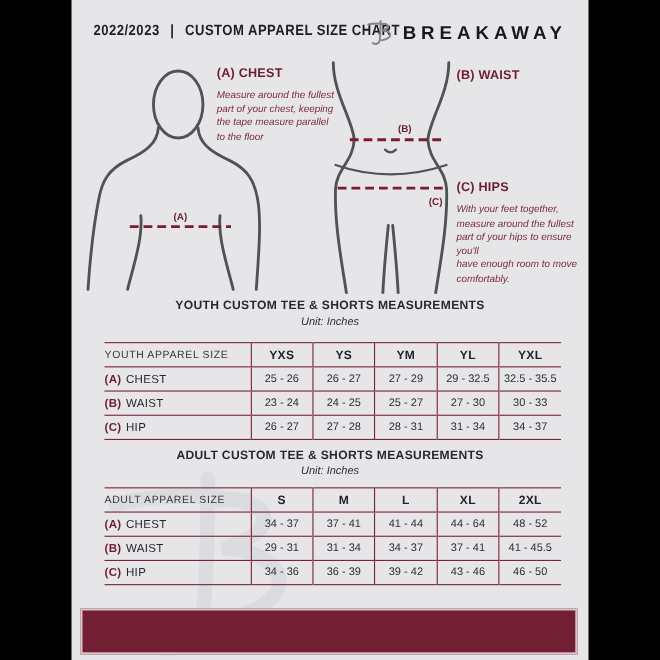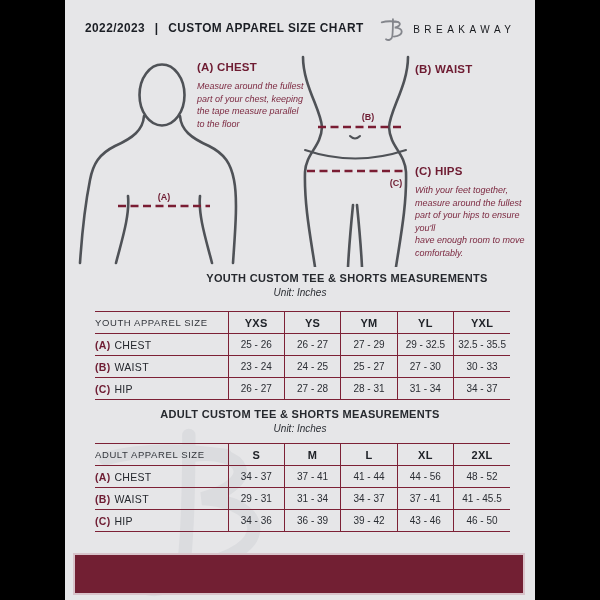--- a/index.html
+++ b/index.html
@@ -6,21 +6,21 @@
   body{width:600px;height:600px;overflow:hidden;background:#000;
        font-family:"Liberation Sans", sans-serif;}
   .canvas{position:relative;width:600px;height:600px;background:#000;}
   .page{position:absolute;left:65px;top:0;width:470px;height:600px;background:#e6e6e8;overflow:hidden;}
 
   
   .doc-title{position:absolute;left:20px;top:20px;display:flex;gap:11px;align-items:baseline;
              font-weight:bold;font-size:13.5px;letter-spacing:.5px;color:#1b1e24;white-space:nowrap;
              transform:scaleX(.88);transform-origin:left top;}
   .brand{position:absolute;top:15px;right:24px;display:flex;align-items:center;gap:7px;}
-  .brand-text{font-size:10px;font-weight:normal;letter-spacing:4.5px;color:#17191d;margin-right:-4.5px;}
+  .brand-text{font-size:17px;font-weight:bold;letter-spacing:4.5px;color:#17191d;margin-right:-4.5px;}
 
   
   .fig{position:absolute;}
   .fig-upper{left:8px;top:58px;}
   .fig-lower{left:228px;top:55px;}
 
   
   .inst{position:absolute;}
   .inst-a{left:132px;top:61px;width:110px;}
   .inst-b{left:350px;top:63px;width:121px;}
@@ -42,21 +42,21 @@
   .size-table th,.size-table td{height:21px;padding:0;vertical-align:middle;}
   .size-table th+th,.size-table td+td{border-left:1.5px solid #7d2136;}
   .c-label{width:133px;}
   .size-header{text-align:left;padding-left:10px;font-weight:normal;font-size:9.5px;
                letter-spacing:.6px;color:#33363c;margin-left:16px;}
   .col-h{font-size:11px;font-weight:bold;color:#202329;text-align:center;letter-spacing:.3px;}
   .row-label{text-align:left;padding-left:10px;font-size:10.5px;color:#24272d;letter-spacing:.3px;}
   .row-label .key{color:#6e1c32;font-weight:bold;margin-right:4px;}
   .val{font-size:10px;text-align:center;color:#2b2e34;}
 
-  .t-youth-title{top:272px;padding-left:47px;} .t-youth-unit{top:287px;} .t-youth{top:311px;}
+  .t-youth-title{top:272px;} .t-youth-unit{top:287px;} .t-youth{top:311px;}
   .t-adult-title{top:408px;} .t-adult-unit{top:423px;} .t-adult{top:443px;}
 
   
   .footer-bar{position:absolute;left:8px;top:553px;width:448px;height:38px;background:#721f33;
               border:2px solid #d8c3ca;z-index:2;}
 </style>
 </head>
 <body>
 
 <div class="canvas">
@@ -199,21 +199,21 @@
         <th class="col-h">XL</th>
         <th class="col-h">2XL</th>
       </tr>
       <tr>
         <td class="row-label">
           <span class="key">(A)</span><span>CHEST</span>
         </td>
         <td class="val">34 - 37</td>
         <td class="val">37 - 41</td>
         <td class="val">41 - 44</td>
-        <td class="val">44 - 56</td>
+        <td class="val">44 - 64</td>
         <td class="val">48 - 52</td>
       </tr>
       <tr>
         <td class="row-label">
           <span class="key">(B)</span><span>WAIST</span>
         </td>
         <td class="val">29 - 31</td>
         <td class="val">31 - 34</td>
         <td class="val">34 - 37</td>
         <td class="val">37 - 41</td>

